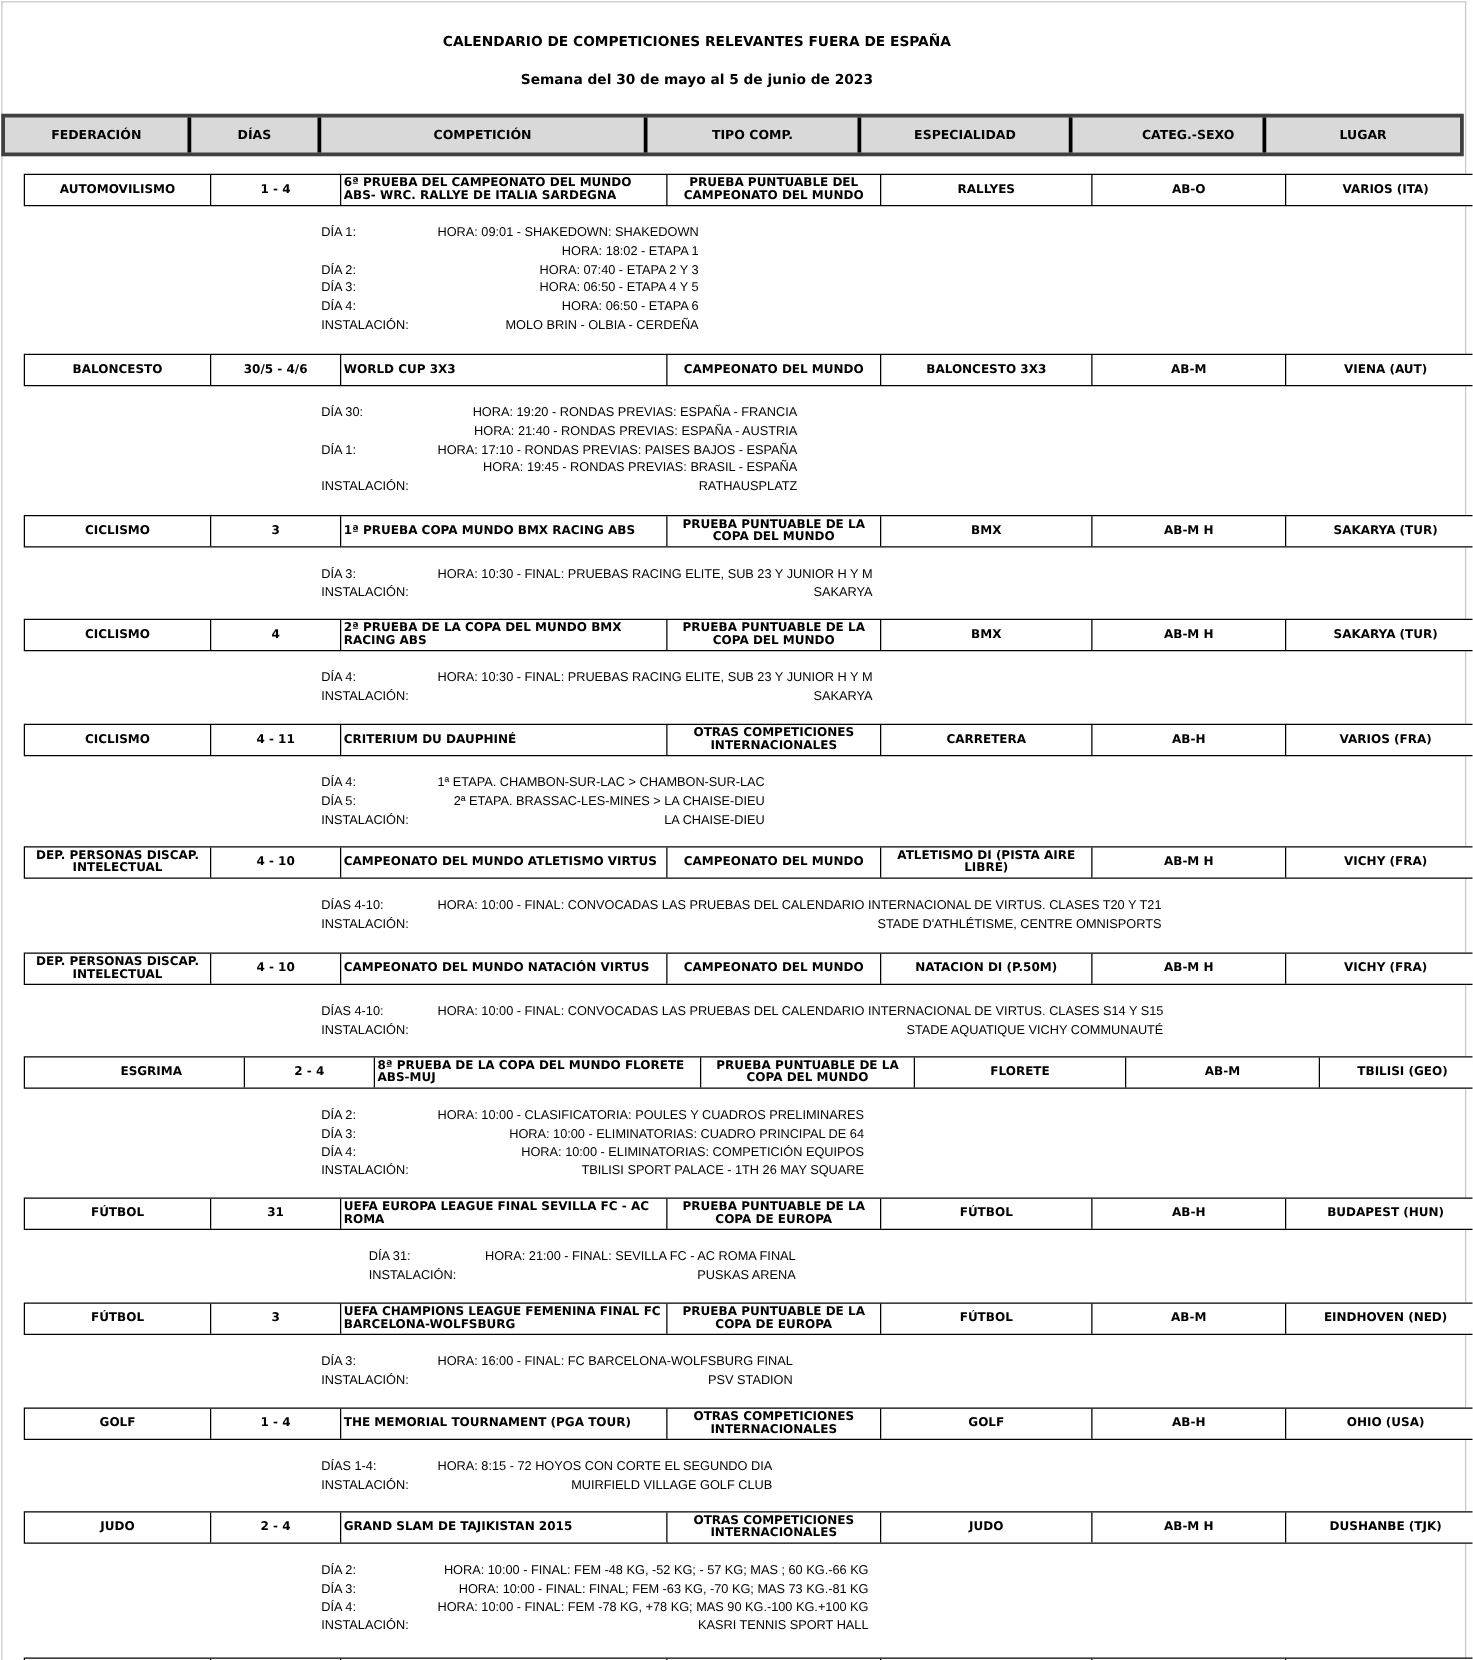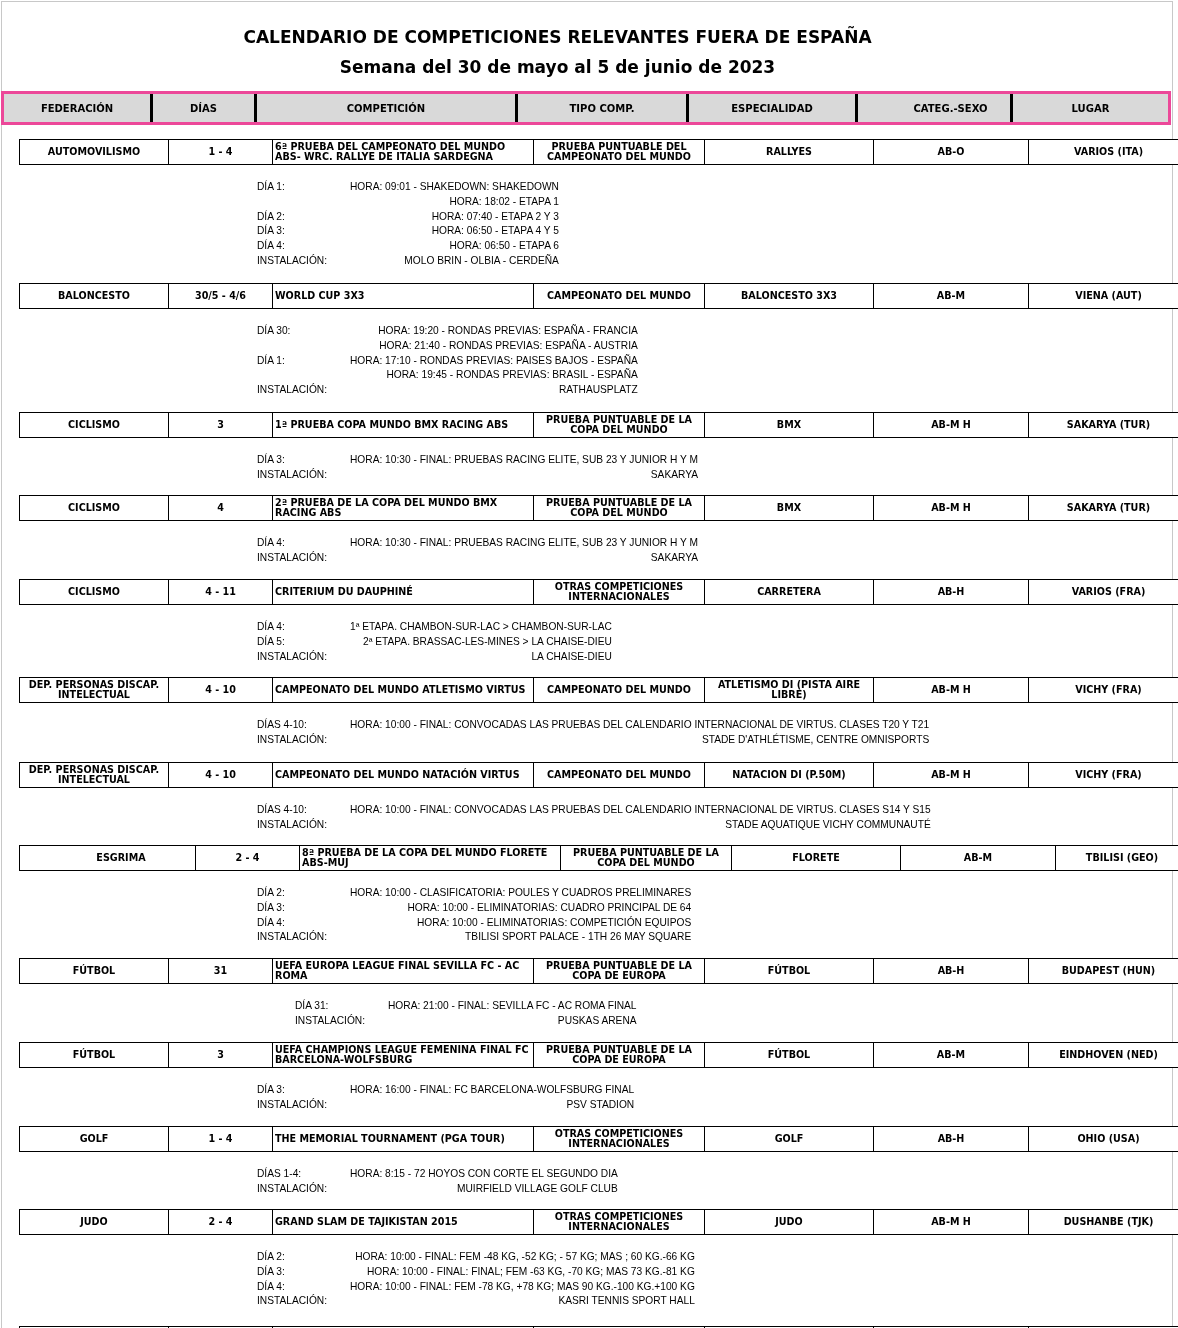--- a/index.html
+++ b/index.html
@@ -1,21 +1,21 @@
 <!DOCTYPE html>
 <html><head>
 <meta charset="utf-8">
 <style>
   html, body { margin: 0; padding: 0; background: #ffffff; }
   body { width: 1178px; height: 1328px; overflow: hidden; position: relative; font-family: "DejaVu Sans", sans-serif; color: #000; }
   .page { position: absolute; left: 1px; top: 1px; width: 1170px; height: 1340px; border-left: 1px solid #c8c8c8; border-right: 1px solid #c8c8c8; border-top: 1px solid #c8c8c8; }
-  .title { position: absolute; left: 0; width: 1115px; text-align: center; font-weight: bold; font-size: 17px; }
+  .title { position: absolute; left: 0; width: 1115px; text-align: center; font-weight: bold; font-size: 11px; }
   .title.t1 { top: 27px; }
   .title.t2 { top: 57px; }
-  .hdr { position: absolute; left: 1px; top: 91px; width: 1170px; height: 34px; background: #d9d9d9; border: 3px solid #ec4899; box-sizing: border-box; display: flex; }
+  .hdr { position: absolute; left: 1px; top: 91px; width: 1170px; height: 34px; background: #d9d9d9; border: 3px solid #404040; box-sizing: border-box; display: flex; }
   .hdr .c { box-sizing: border-box; border-right: 3px solid #000; display: flex; align-items: center; justify-content: center; font-weight: bold; font-size: 10px; }
   .hdr .c:last-child { border-right: none; }
   .row { position: absolute; left: 19px; width: 1170px; border: 1px solid #000; box-sizing: border-box; display: flex; background: #fff; }
   .row .c { box-sizing: border-box; border-right: 1px solid #000; display: flex; align-items: center; justify-content: center; text-align: center; font-weight: bold; font-size: 9.6px; line-height: 10px; padding: 0 2px; }
   .row .c:last-child { border-right: none; }
   .row .c.comp { justify-content: flex-start; text-align: left; padding-left: 2px; }
   .w1 { width: 149px; } .w2 { width: 104px; } .w3 { width: 261px; } .w4 { width: 171px; } .w5 { width: 169px; } .w6 { width: 155px; padding-left: 33px; } .w7 { flex: 1; }
   .detail { position: absolute; left: 257px; font-family: "Liberation Sans", sans-serif; font-size: 10.2px; line-height: 14.8px; }
   .detail .ln { display: flex; white-space: nowrap; justify-content: space-between; }
   .detail .lbl { width: 93px; }

